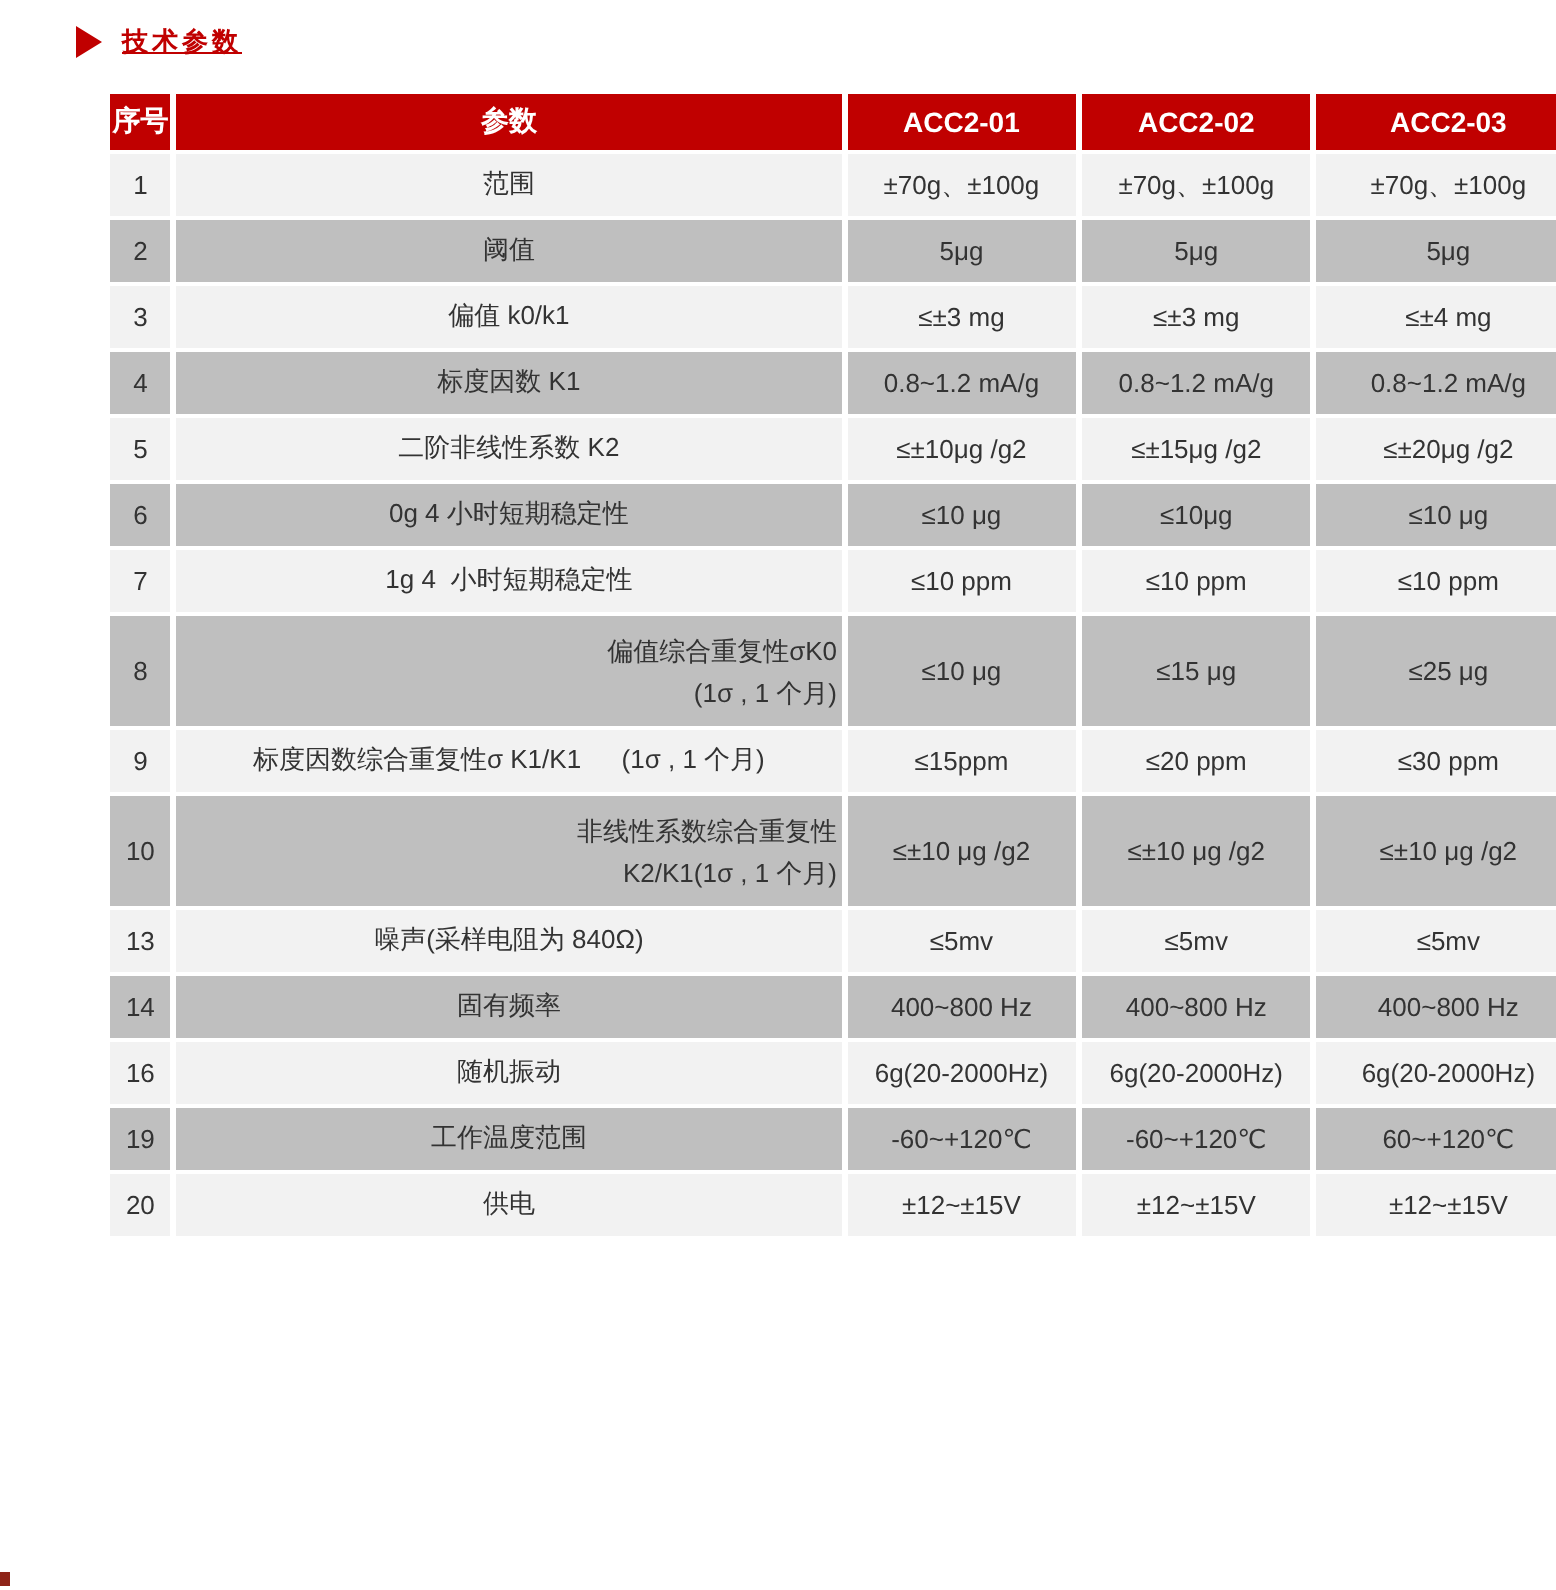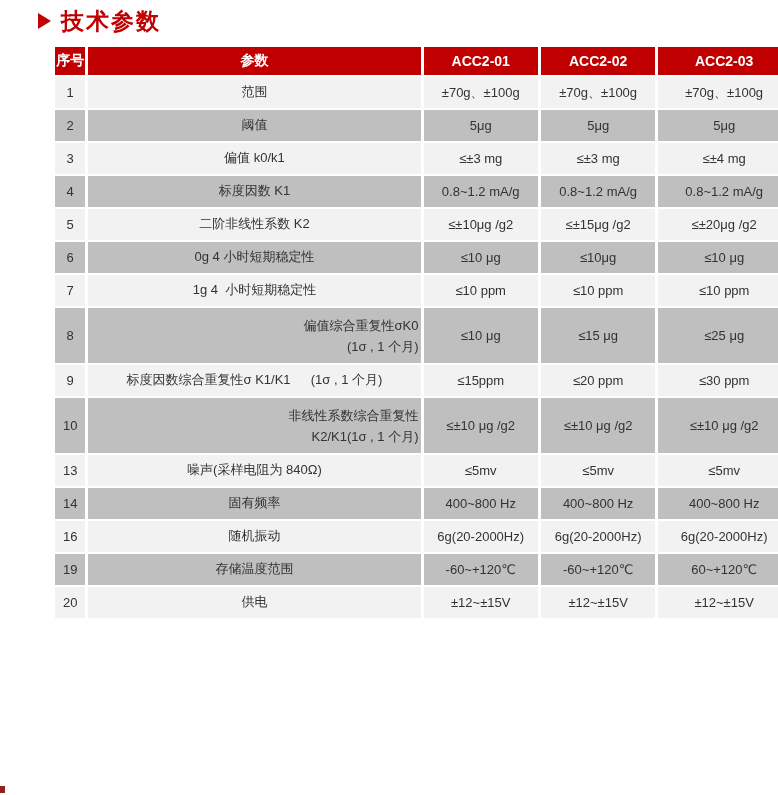--- a/index.html
+++ b/index.html
@@ -20,21 +20,21 @@
     display:flex;align-items:center;gap:10px;
     padding:9px 0 0 38px;height:24px;
   }
   .tri{
     width:0;height:0;
     border-left:13px solid var(--red);
     border-top:8px solid transparent;
     border-bottom:8px solid transparent;
   }
   .title-text{
-    color:var(--red);font-weight:bold;font-size:23px;letter-spacing:2px;
+    color:var(--red);font-weight:bold;font-size:13px;letter-spacing:2px;text-decoration:underline;
   }
   table.spec-table{
     margin:12px 0 0 52px;
     width:741px;
     border-collapse:separate;
     border-spacing:3px 2px;
     table-layout:fixed;
   }
   col.c-num{width:30px;}
   col.c-param{width:328px;}
@@ -176,21 +176,21 @@
         </tr>
         <tr>
           <td>16</td>
           <td class="param-cell">随机振动</td>
           <td>6g(20-2000Hz)</td>
           <td>6g(20-2000Hz)</td>
           <td>6g(20-2000Hz)</td>
         </tr>
         <tr>
           <td>19</td>
-          <td class="param-cell">存储温度范围</td>
+          <td class="param-cell">工作温度范围</td>
           <td>-60~+120℃</td>
           <td>-60~+120℃</td>
           <td>60~+120℃</td>
         </tr>
         <tr>
           <td>20</td>
           <td class="param-cell">供电</td>
           <td>±12~±15V</td>
           <td>±12~±15V</td>
           <td>±12~±15V</td>

